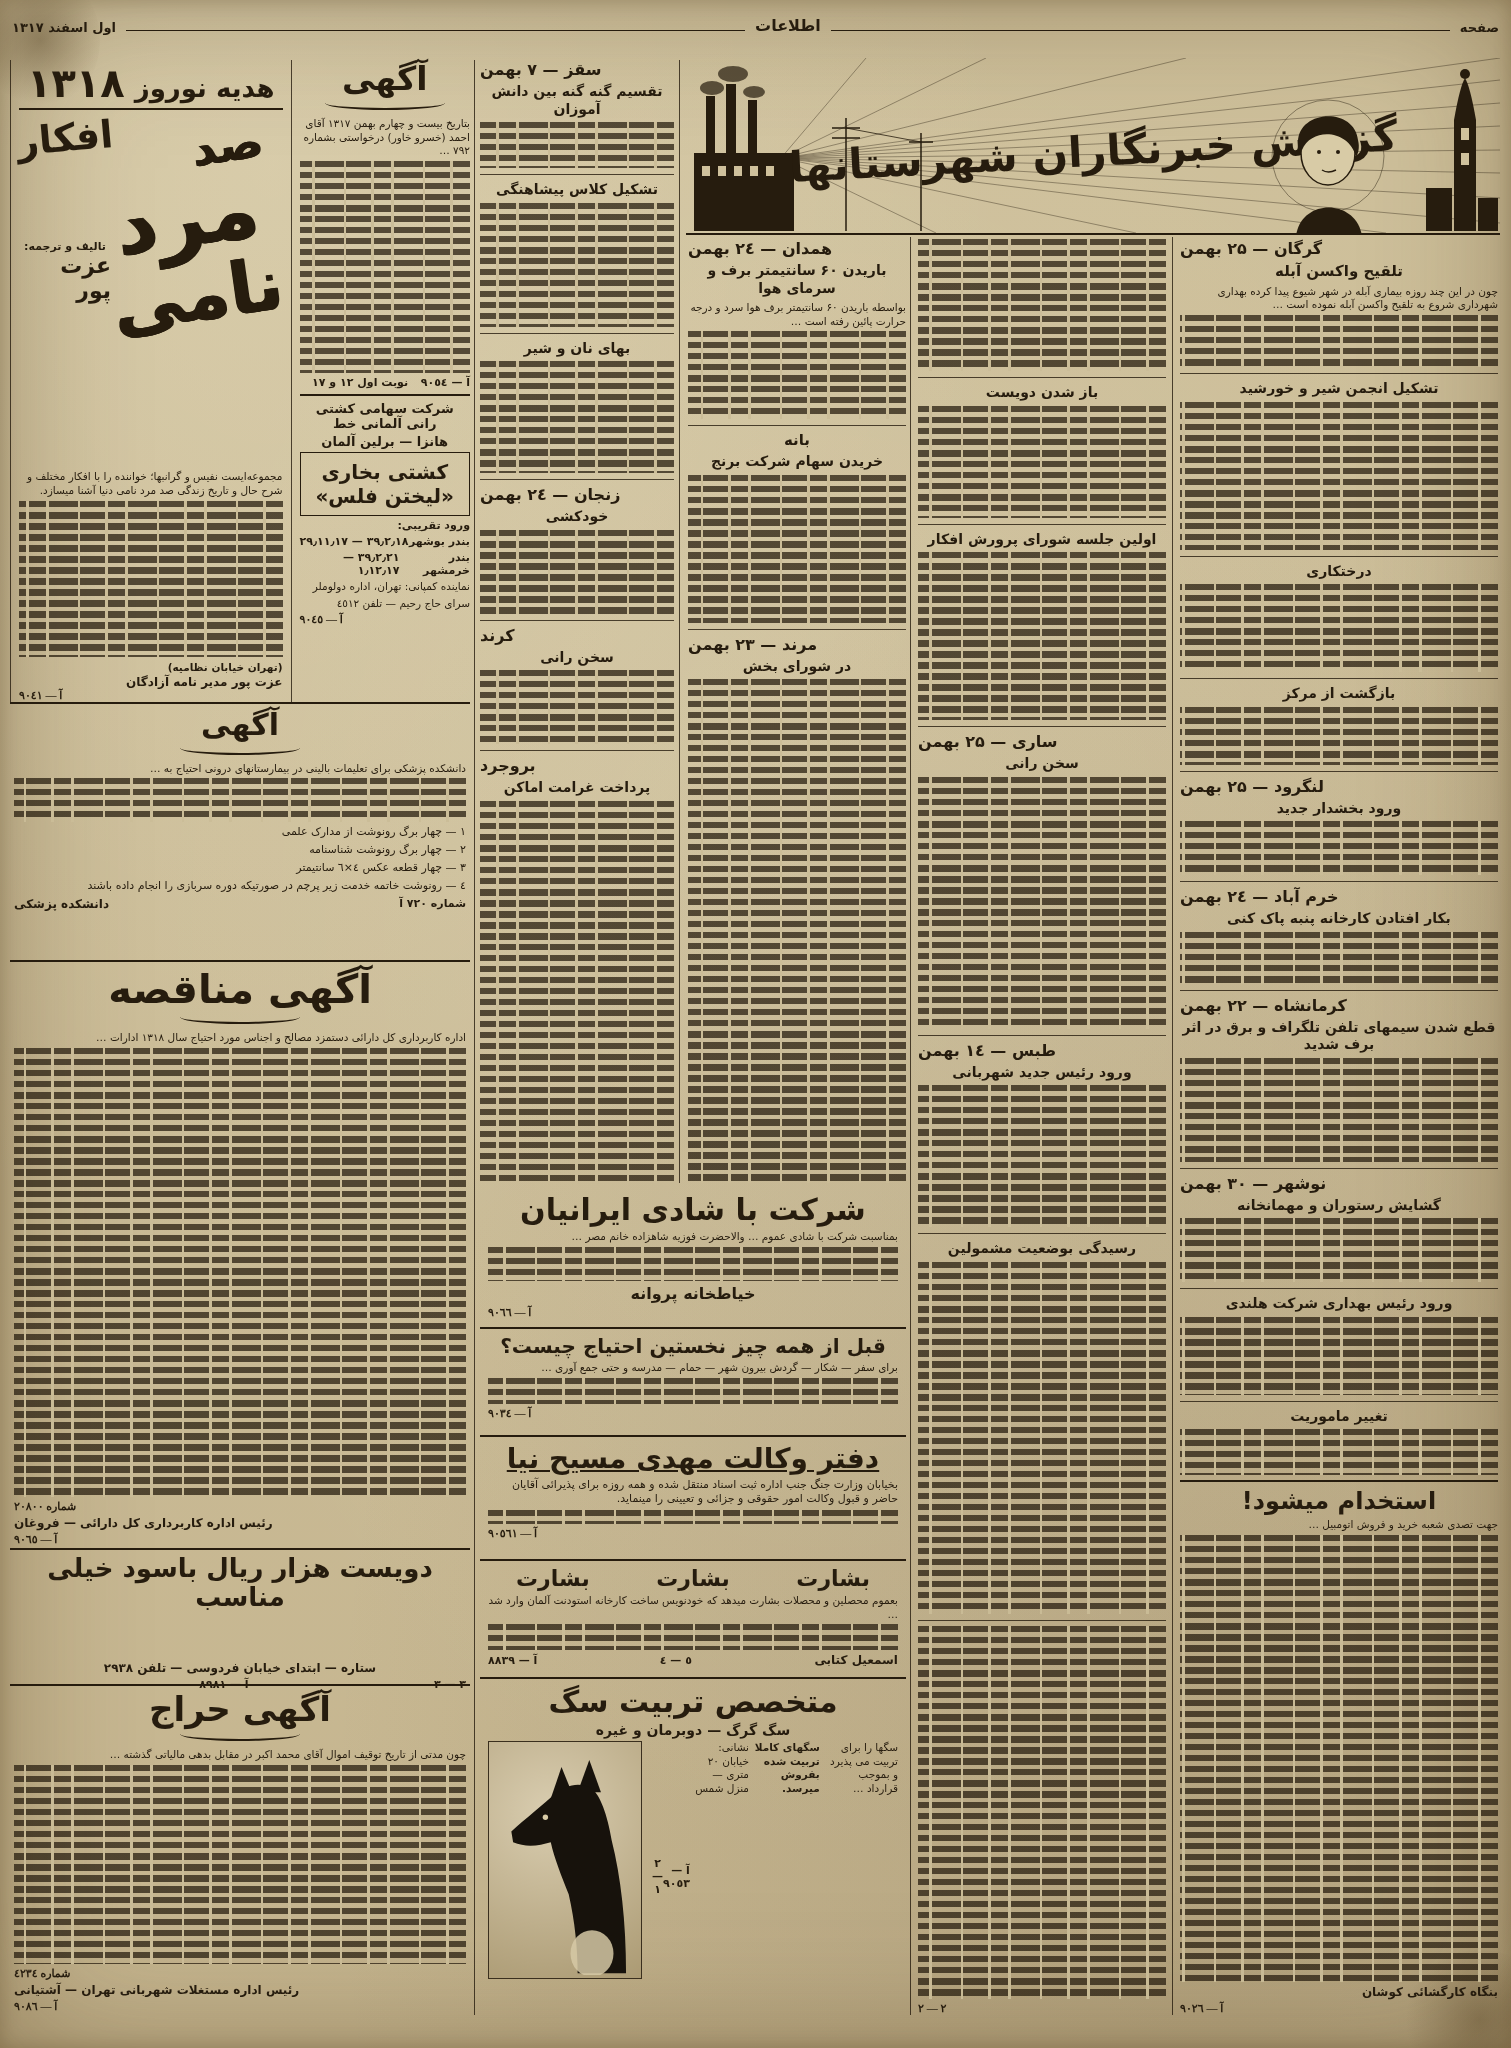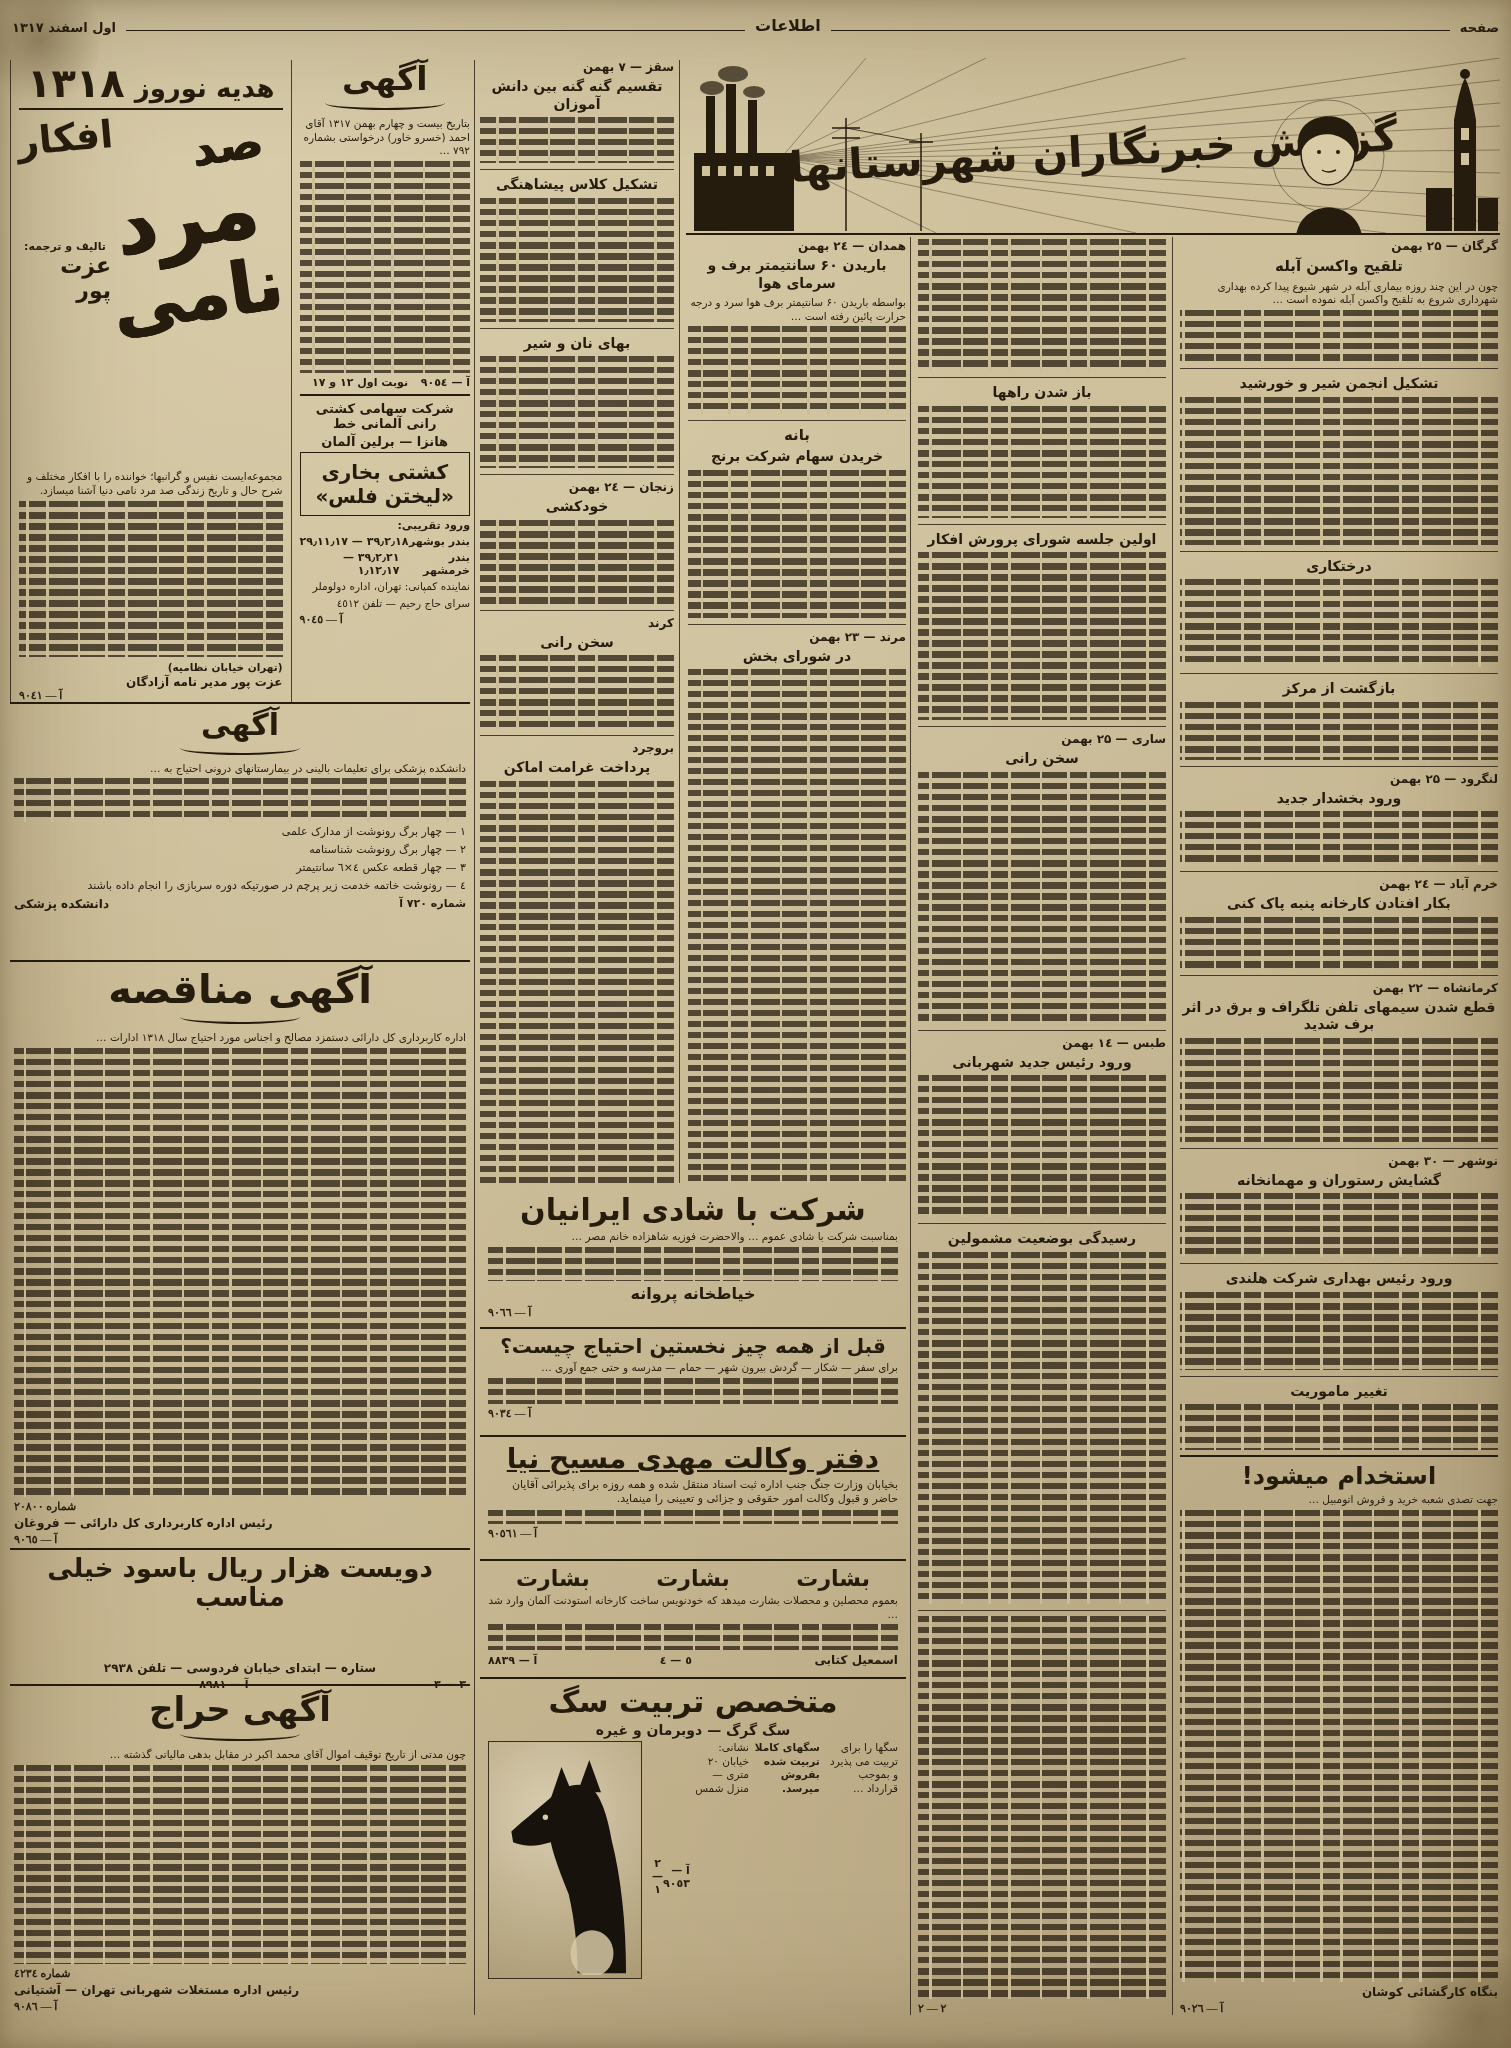--- a/index.html
+++ b/index.html
@@ -23,21 +23,21 @@
   .stain{position:absolute;border-radius:50%;pointer-events:none;}
   
   .tx{
     background-image:
       repeating-linear-gradient(to left, transparent 0 17px, var(--paperflat) 17px 20px, transparent 20px 45px, var(--paperflat) 45px 47px, transparent 47px 76px, var(--paperflat) 76px 79px),
       repeating-linear-gradient(to bottom, var(--ink-soft) 0 6.5px, transparent 6.5px 11px);
     opacity:.92;
   }
   .grow{flex:1 1 auto;}
   .col{position:absolute;display:flex;flex-direction:column;gap:3px;}
-  .city{font-size:12px;font-weight:700;text-align:right;}
+  .city{font-size:16px;font-weight:700;text-align:left;}
   .cityc{font-size:15px;font-weight:700;text-align:center;}
   .hd{font-size:14px;font-weight:700;text-align:center;line-height:1.25;margin:1px 0;}
   .hd15{font-size:15px;}
   .xs{font-size:10.5px;line-height:1.3;text-align:right;}
   .num{font-size:11px;font-weight:600;text-align:left;font-family:Liberation Serif, serif;}
   .numr{font-size:11px;font-weight:600;text-align:right;}
   .rl{border-top:1px solid var(--ink-soft);margin:3px 0 2px;}
   .rl2{border-top:2px solid var(--ink);margin:2px 0;}
   .vrule{position:absolute;width:0;border-left:1.5px solid var(--ink-soft);}
   .adh{font-size:33px;font-weight:800;text-align:center;line-height:1.15;}
@@ -182,21 +182,21 @@
     <div style="font-size:24px;font-weight:800;text-align:center;">استخدام میشود!</div>
     <div class="xs">جهت تصدی شعبه خرید و فروش اتومبیل …</div>
     <div class="tx grow"></div>
     <div class="sig" style="text-align:right;">بنگاه کارگشائی کوشان</div>
     <div class="num">آ — ۹۰۲٦</div>
   </section>
 
   <section class="col" style="left:918px;top:239px;width:248px;height:1776px;">
     <div class="tx" style="height:132px;"></div>
     <div class="rl"></div>
-    <div class="hd">باز شدن راهها</div>
+    <div class="hd">باز شدن دویست</div>
     <div class="tx" style="height:112px;"></div>
     <div class="rl"></div>
     <div class="hd">اولین جلسه شورای پرورش افکار</div>
     <div class="tx" style="height:168px;"></div>
     <div class="rl"></div>
     <div class="city">ساری — ۲۵ بهمن</div>
     <div class="hd">سخن رانی</div>
     <div class="tx" style="height:252px;"></div>
     <div class="rl"></div>
     <div class="city">طبس — ۱٤ بهمن</div>

